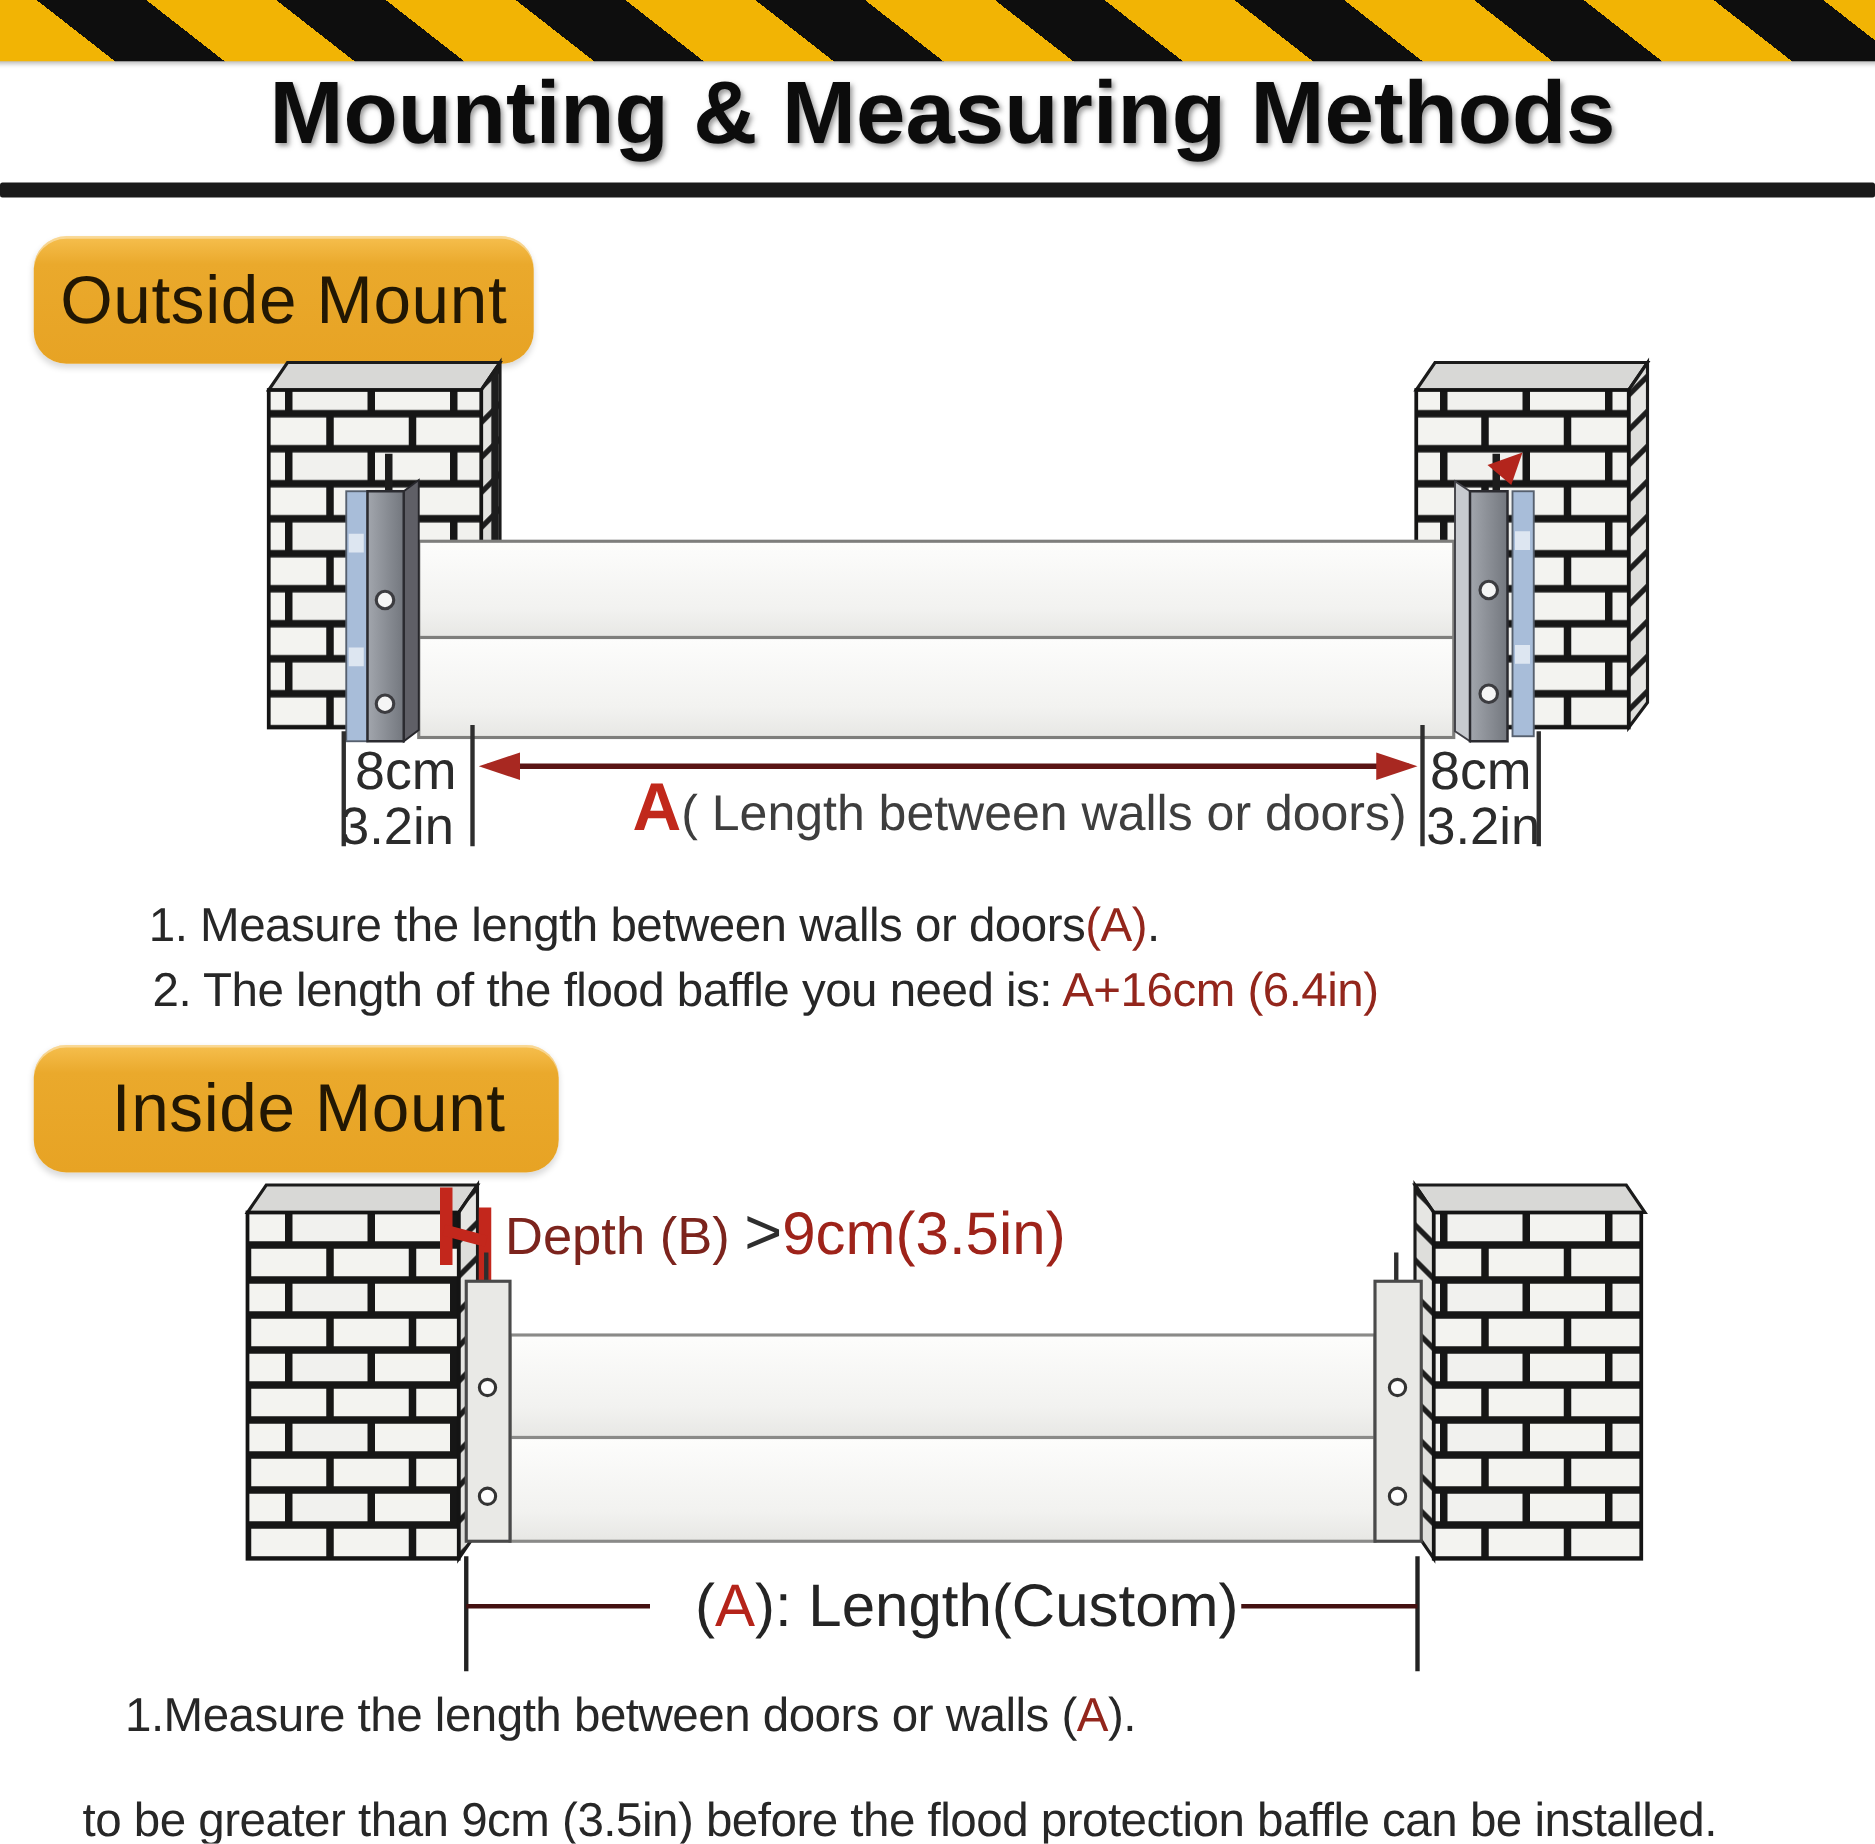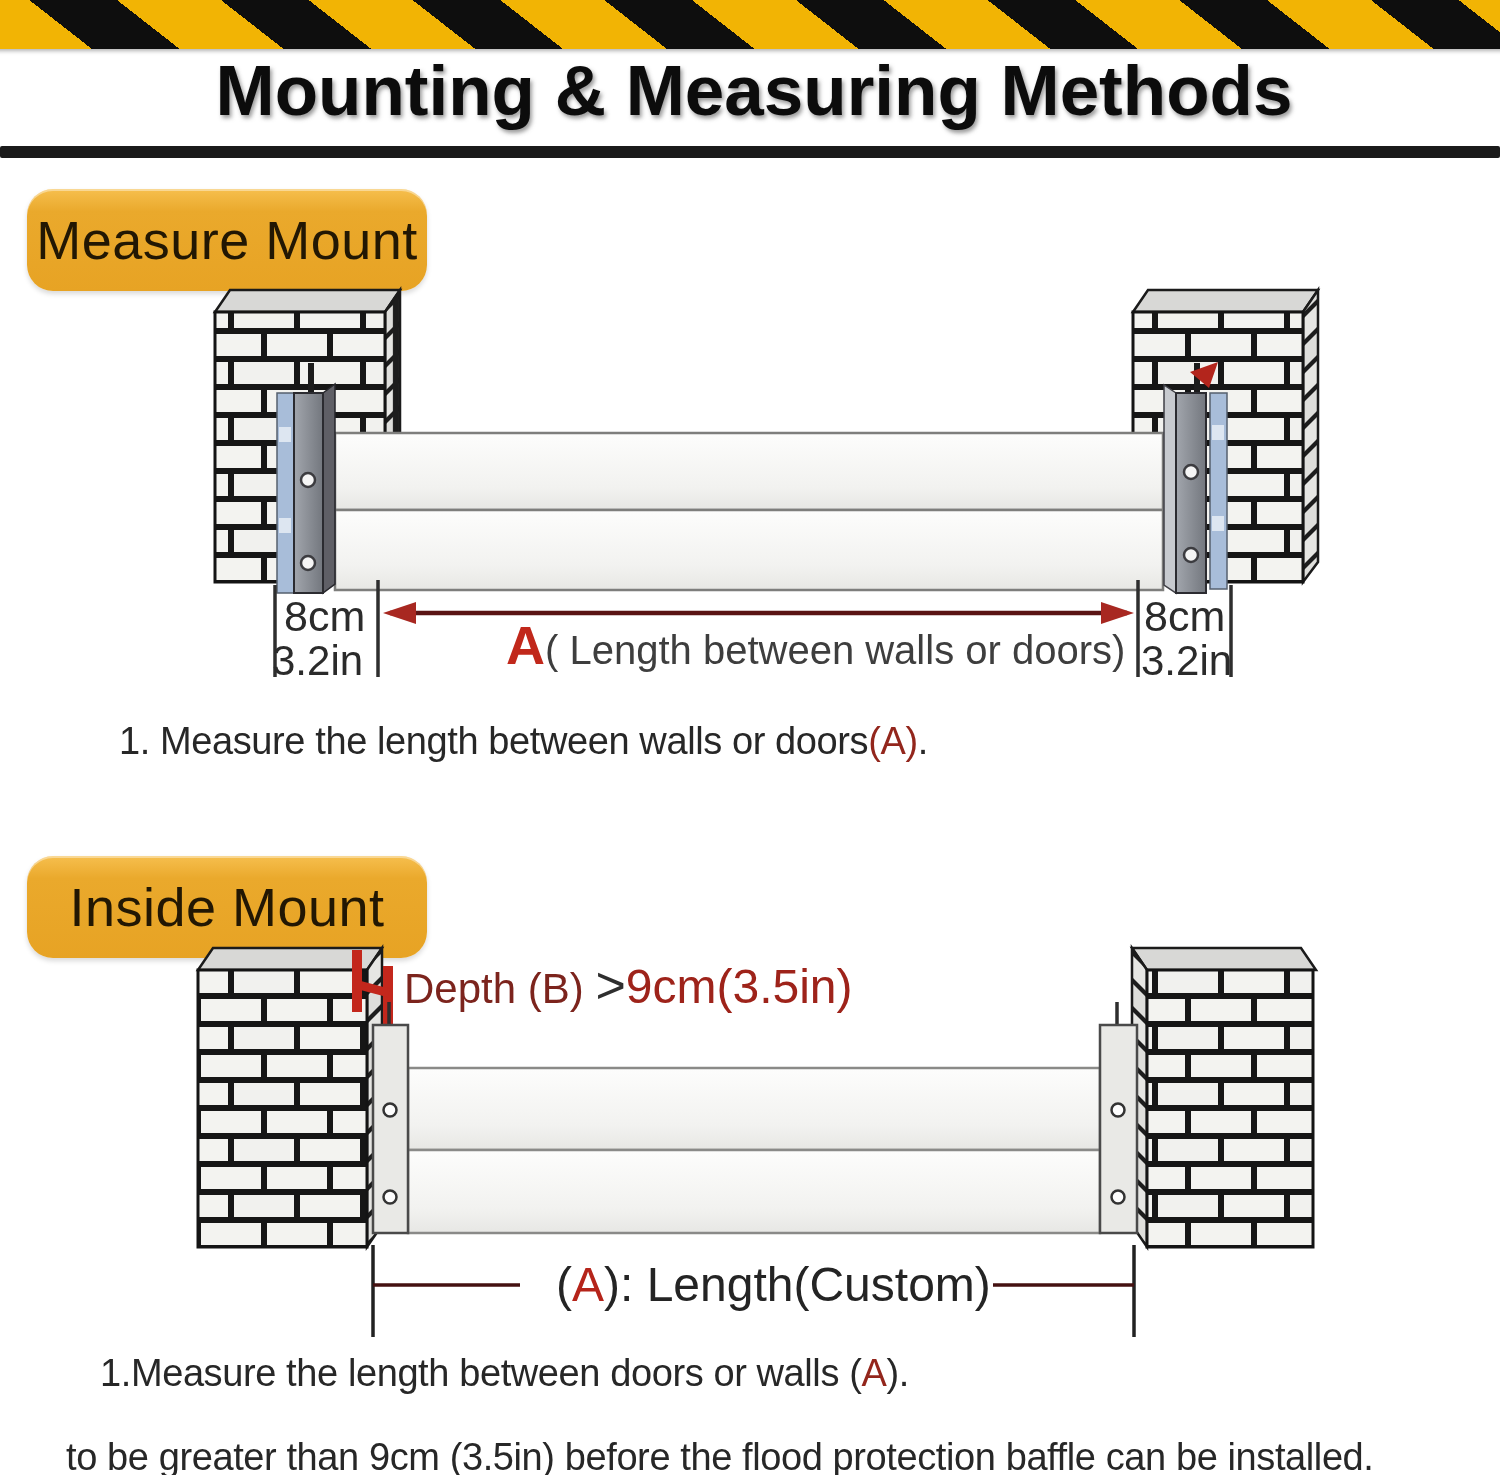--- a/index.html
+++ b/index.html
@@ -26,21 +26,21 @@
   
   .badge{
     position:absolute;left:27px;width:400px;height:102px;
     background:linear-gradient(#f6bf4e 0%,#eaa92c 22%,#e7a324 100%);
     border-radius:26px;display:flex;align-items:center;justify-content:center;
     font-size:54px;color:#221703;letter-spacing:0.5px;
     box-shadow:inset 0 2px 0 rgba(255,255,255,.40),0 3px 5px rgba(0,0,0,.15);
     white-space:nowrap;
   }
   #badge-outside{top:189px;}
-  #badge-inside{top:856px;}
+  #badge-inside{top:836px;padding-left:20px;}
   
   .diagram{position:absolute;left:0;}
   #diagram-outside{top:275px;width:1500px;height:430px;}
   #diagram-inside{top:940px;width:1500px;height:410px;}
   
   .instr{
     position:absolute;font-size:38px;color:#272727;letter-spacing:-0.4px;
     white-space:nowrap;
   }
   .instr .accent{color:#93261c;}
@@ -54,21 +54,21 @@
 </head>
 <body>
 
 <div id="stage">
 
   <div class="caution-band"></div>
   <div class="page-title">Mounting &amp; Measuring Methods</div>
   <div class="title-bar"></div>
 
   <div class="badge" id="badge-outside">
-    <span>Measure Mount</span>
+    <span>Outside Mount</span>
   </div>
   <div class="badge" id="badge-inside">
     <span>Inside Mount</span>
   </div>
 
   <svg id="diagram-outside" class="diagram" viewBox="0 0 1500 430">
     <defs>
       <pattern id="brickA" width="132" height="56" patternUnits="userSpaceOnUse">
         <rect width="132" height="56" fill="#161616"></rect>
         <rect x="3" y="3" width="60" height="22" fill="#f3f3f0"></rect>
@@ -143,20 +143,21 @@
       <polygon points="1134,338 1101,327 1101,349" fill="#a82821"></polygon>
       <text x="284" y="356" font-size="43" fill="#2b2b2b">8cm</text>
       <text x="272" y="400" font-size="42" fill="#2b2b2b">3.2in</text>
       <text x="1144" y="356" font-size="43" fill="#2b2b2b">8cm</text>
       <text x="1141" y="400" font-size="42" fill="#2b2b2b">3.2in</text>
       <text x="506" y="389"><tspan font-size="54" font-weight="bold" fill="#c1281b">A</tspan><tspan font-size="40" fill="#3e3e3e">( Length between walls or doors)</tspan></text>
     </g>
   </svg>
 
   <div class="instr" id="out-step1"><span>1. Measure the length between walls or doors</span><span class="accent">(A)</span><span>.</span></div>
+  <div class="instr" id="out-step2"><span>2. The length of the flood baffle you need is: </span><span class="accent">A+16cm (6.4in)</span><span></span></div>
 
   <svg id="diagram-inside" class="diagram" viewBox="0 0 1500 410">
     <defs>
       <pattern id="brickB" width="132" height="56" patternUnits="userSpaceOnUse">
         <rect width="132" height="56" fill="#161616"></rect>
         <rect x="3" y="3" width="60" height="22" fill="#f3f3f0"></rect>
         <rect x="69" y="3" width="60" height="22" fill="#f3f3f0"></rect>
         <rect x="-30" y="31" width="60" height="22" fill="#f1f1ee"></rect>
         <rect x="36" y="31" width="60" height="22" fill="#f3f3f0"></rect>
         <rect x="102" y="31" width="60" height="22" fill="#f1f1ee"></rect>

